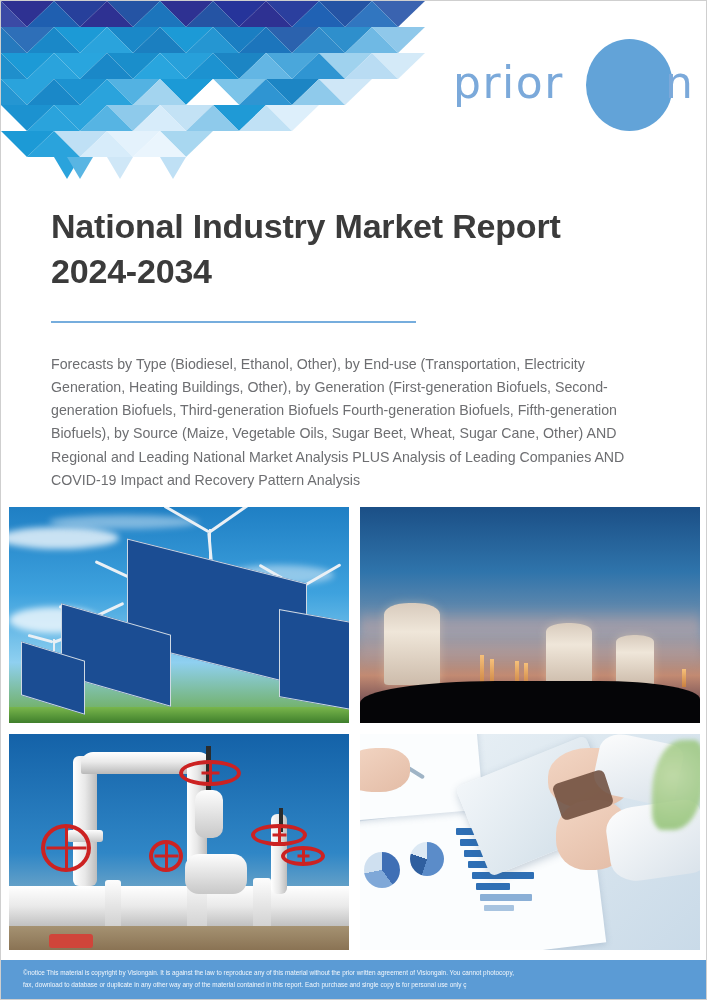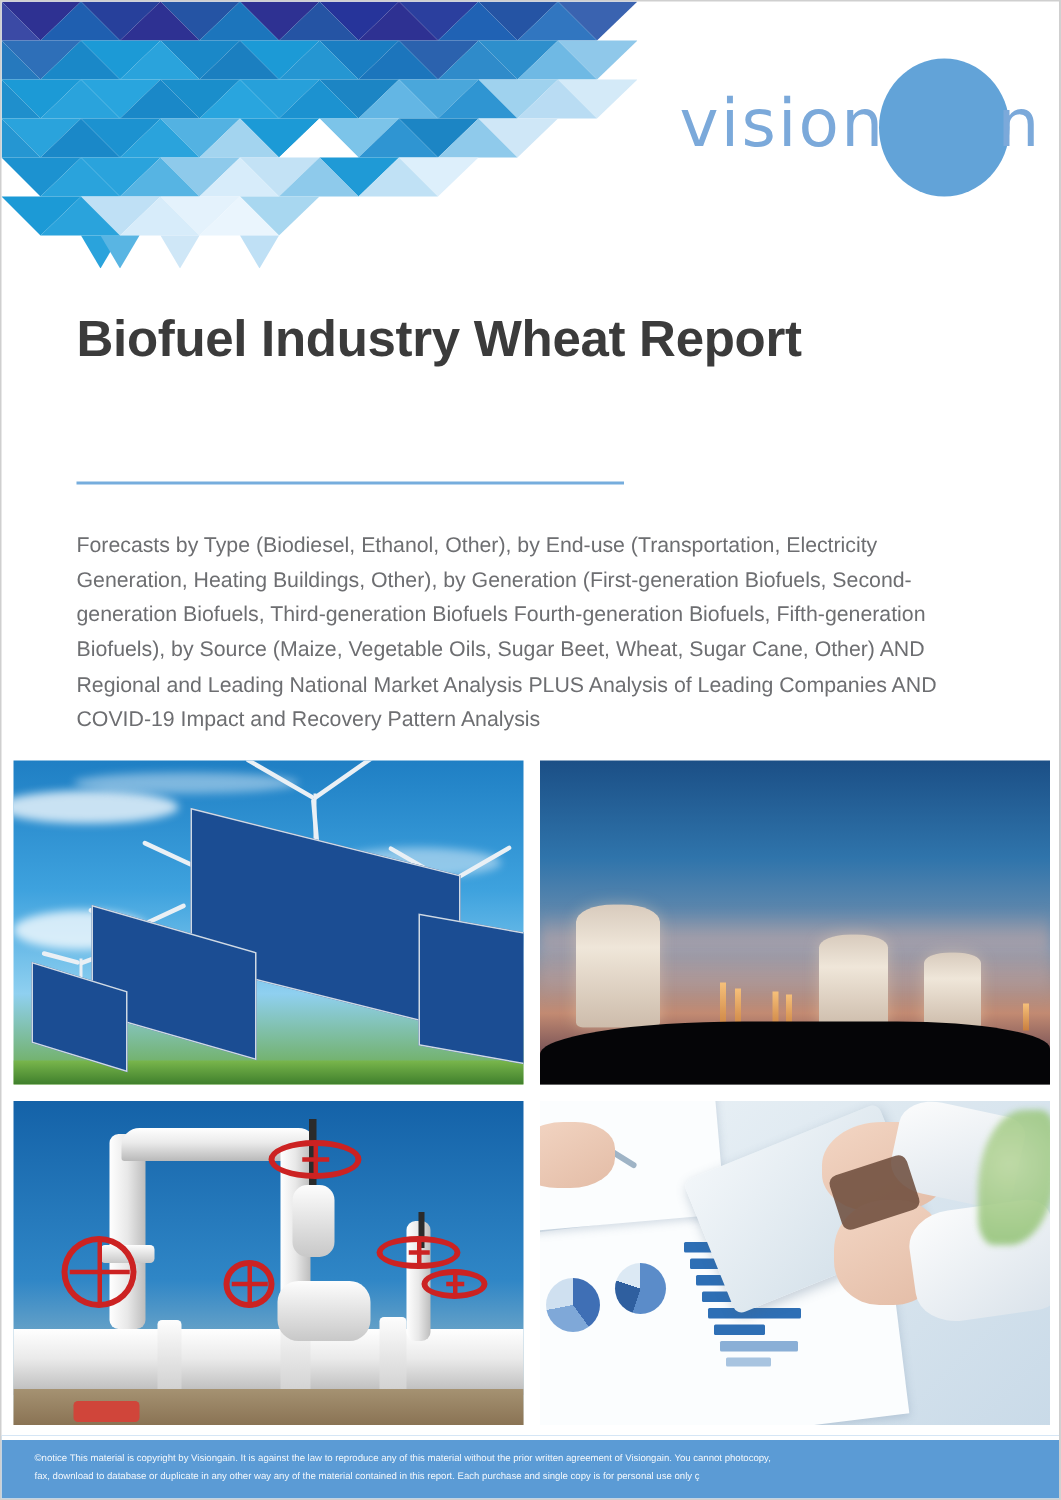--- a/index.html
+++ b/index.html
@@ -385,26 +385,27 @@
         <polygon points="53,156 79,156 66,178" fill="#2aa3dc"></polygon>
         <polygon points="66,156 92,156 79,178" fill="#59b5e3"></polygon>
         <polygon points="106,156 132,156 119,178" fill="#cfe7f7"></polygon>
         <polygon points="159,156 185,156 172,178" fill="#bfe0f5"></polygon>
       </g>
     </svg>
   </div>
 
   <div class="logo">
     <div class="logo-circle"></div>
-    <div class="logo-vision">vision</div>
+    <div class="logo-vision">prior</div>
     <div class="logo-tail">n</div>
   </div>
 
   <div class="title">
-    <div>Biofuel Industry Wheat Report</div>
+    <div>National Industry Market Report</div>
+    <div>2024-2034</div>
   </div>
 
   <div class="divider"></div>
 
   <div class="subtitle">Forecasts by Type (Biodiesel, Ethanol, Other), by End-use (Transportation, Electricity Generation, Heating Buildings, Other), by Generation (First-generation Biofuels, Second-generation Biofuels, Third-generation Biofuels Fourth-generation Biofuels, Fifth-generation Biofuels), by Source (Maize, Vegetable Oils, Sugar Beet, Wheat, Sugar Cane, Other) AND Regional and Leading National Market Analysis PLUS Analysis of Leading Companies AND COVID-19 Impact and Recovery Pattern Analysis</div>
 
   <div class="grid">
 
     <div class="photo p-solar">
       <div class="sky-cloud" style="left:-10px;top:20px;width:120px;height:22px;"></div>

